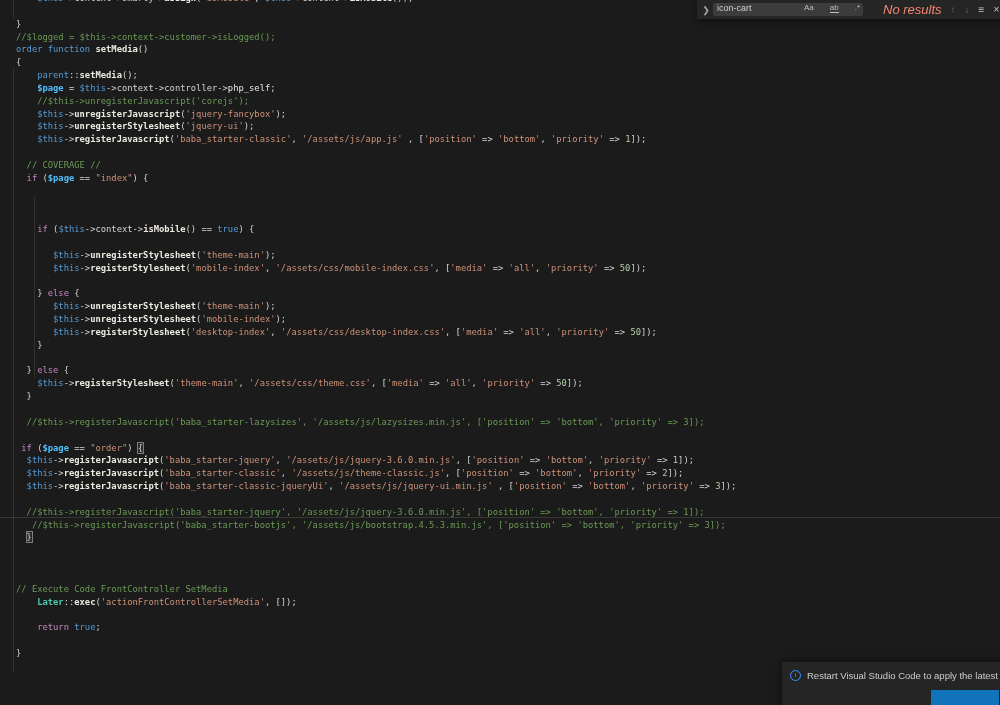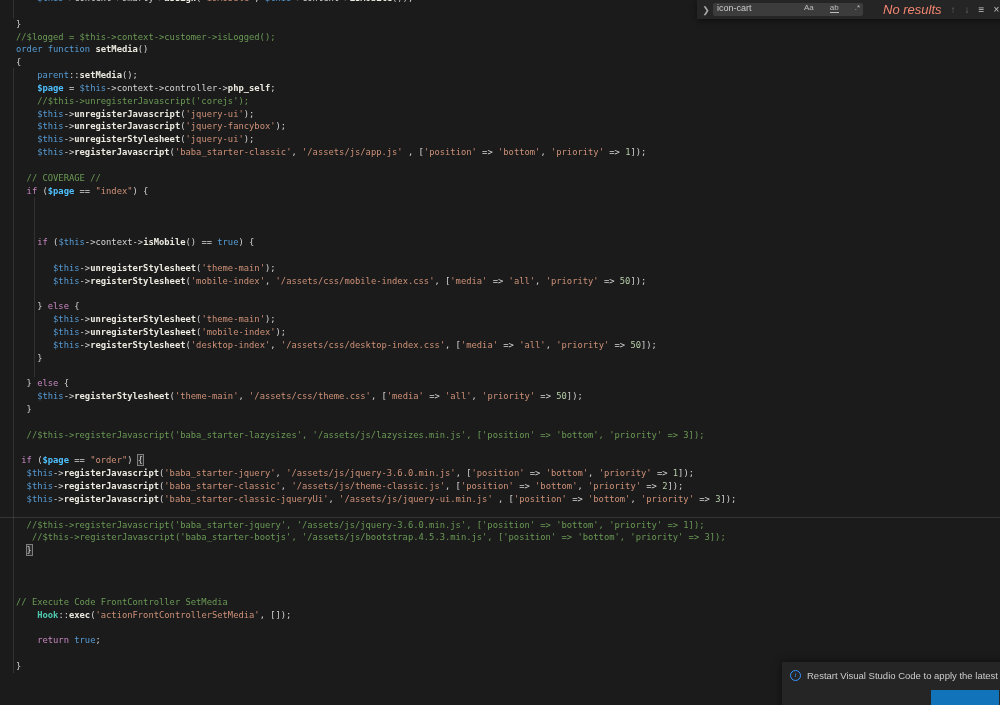--- a/index.html
+++ b/index.html
@@ -13,21 +13,21 @@
     font-family:"DejaVu Sans Mono",monospace;
     font-size:8.8px;line-height:12.85px;color:#d4d4d4;
   }
   .line{height:12.85px;white-space:pre;}
   .tok-pn{color:#d4d4d4;}
   .tok-cm{color:#6a9955;}
   .tok-kw{color:#c586c0;}
   .tok-kb{color:#569cd6;}
   .tok-vr{color:#4fc1ff;font-weight:bold;}
   .tok-fn{color:#eceae0;font-weight:bold;}
-  .tok-pb{color:#eceae0;font-weight:bold;}
+  .tok-pb{color:#eceae0;font-weight:normal;}
   .tok-cl{color:#4ec9b0;font-weight:bold;}
   .tok-st{color:#ce9178;}
   .tok-nm{color:#b5cea8;}
   .tok-bm{color:#d4d4d4;outline:1px solid #7d7d7d;background:rgba(120,120,120,.18);}
   .indent-guide{position:absolute;width:1px;background:rgba(255,255,255,.10);}
   .divider{position:absolute;left:0;width:1000px;height:1px;top:517px;background:rgba(200,200,200,.16);}
   
   .find{
     position:absolute;top:0;left:697px;width:313px;height:19px;
     background:#252526;display:flex;align-items:center;
@@ -81,21 +81,20 @@
 <div class="code" id="code">
     <div class="line"><span class="tok-pn">    </span><span class="tok-kb">$this</span><span class="tok-pn">-&gt;context-&gt;smarty-&gt;</span><span class="tok-fn">assign</span><span class="tok-pn">(</span><span class="tok-st">'isMobile'</span><span class="tok-pn">, </span><span class="tok-kb">$this</span><span class="tok-pn">-&gt;context-&gt;</span><span class="tok-fn">isMobile</span><span class="tok-pn">());</span></div>
     <div class="line"></div>
     <div class="line"><span class="tok-pn">}</span></div>
     <div class="line"><span class="tok-cm">//$logged = $this-&gt;context-&gt;customer-&gt;isLogged();</span></div>
     <div class="line"><span class="tok-kb">order function </span><span class="tok-fn">setMedia</span><span class="tok-pn">()</span></div>
     <div class="line"><span class="tok-pn">{</span></div>
     <div class="line"><span class="tok-pn">    </span><span class="tok-kb">parent</span><span class="tok-pn">::</span><span class="tok-fn">setMedia</span><span class="tok-pn">();</span></div>
     <div class="line"><span class="tok-pn">    </span><span class="tok-vr">$page</span><span class="tok-pn"> = </span><span class="tok-kb">$this</span><span class="tok-pn">-&gt;context-&gt;controller-&gt;</span><span class="tok-pb">php_self</span><span class="tok-pn">;</span></div>
     <div class="line"><span class="tok-pn">    </span><span class="tok-cm">//$this-&gt;unregisterJavascript('corejs');</span></div>
-    <div class="line"><span class="tok-pn">    </span><span class="tok-kb">$this</span><span class="tok-pn">-&gt;</span><span class="tok-fn">unregisterJavascript</span><span class="tok-pn">(</span><span class="tok-st">'jquery-ui'</span><span class="tok-pn">);</span></div>
     <div class="line"><span class="tok-pn">    </span><span class="tok-kb">$this</span><span class="tok-pn">-&gt;</span><span class="tok-fn">unregisterJavascript</span><span class="tok-pn">(</span><span class="tok-st">'jquery-fancybox'</span><span class="tok-pn">);</span></div>
     <div class="line"><span class="tok-pn">    </span><span class="tok-kb">$this</span><span class="tok-pn">-&gt;</span><span class="tok-fn">unregisterStylesheet</span><span class="tok-pn">(</span><span class="tok-st">'jquery-ui'</span><span class="tok-pn">);</span></div>
     <div class="line"><span class="tok-pn">    </span><span class="tok-kb">$this</span><span class="tok-pn">-&gt;</span><span class="tok-fn">registerJavascript</span><span class="tok-pn">(</span><span class="tok-st">'baba_starter-classic'</span><span class="tok-pn">, </span><span class="tok-st">'/assets/js/app.js'</span><span class="tok-pn"> , [</span><span class="tok-st">'position'</span><span class="tok-pn"> =&gt; </span><span class="tok-st">'bottom'</span><span class="tok-pn">, </span><span class="tok-st">'priority'</span><span class="tok-pn"> =&gt; </span><span class="tok-nm">1</span><span class="tok-pn">]);</span></div>
     <div class="line"></div>
     <div class="line"><span class="tok-pn">  </span><span class="tok-cm">// COVERAGE //</span></div>
     <div class="line"><span class="tok-pn">  </span><span class="tok-kw">if</span><span class="tok-pn"> (</span><span class="tok-vr">$page</span><span class="tok-pn"> == </span><span class="tok-st">"index"</span><span class="tok-pn">) {</span></div>
     <div class="line"><span class="tok-pn">     </span></div>
     <div class="line"></div>
     <div class="line"></div>
     <div class="line"><span class="tok-pn">    </span><span class="tok-kw">if</span><span class="tok-pn"> (</span><span class="tok-kb">$this</span><span class="tok-pn">-&gt;context-&gt;</span><span class="tok-fn">isMobile</span><span class="tok-pn">() == </span><span class="tok-kb">true</span><span class="tok-pn">) {</span></div>
@@ -120,21 +119,21 @@
     <div class="line"><span class="tok-pn">  </span><span class="tok-kb">$this</span><span class="tok-pn">-&gt;</span><span class="tok-fn">registerJavascript</span><span class="tok-pn">(</span><span class="tok-st">'baba_starter-classic'</span><span class="tok-pn">, </span><span class="tok-st">'/assets/js/theme-classic.js'</span><span class="tok-pn">, [</span><span class="tok-st">'position'</span><span class="tok-pn"> =&gt; </span><span class="tok-st">'bottom'</span><span class="tok-pn">, </span><span class="tok-st">'priority'</span><span class="tok-pn"> =&gt; </span><span class="tok-nm">2</span><span class="tok-pn">]);</span></div>
     <div class="line"><span class="tok-pn">  </span><span class="tok-kb">$this</span><span class="tok-pn">-&gt;</span><span class="tok-fn">registerJavascript</span><span class="tok-pn">(</span><span class="tok-st">'baba_starter-classic-jqueryUi'</span><span class="tok-pn">, </span><span class="tok-st">'/assets/js/jquery-ui.min.js'</span><span class="tok-pn"> , [</span><span class="tok-st">'position'</span><span class="tok-pn"> =&gt; </span><span class="tok-st">'bottom'</span><span class="tok-pn">, </span><span class="tok-st">'priority'</span><span class="tok-pn"> =&gt; </span><span class="tok-nm">3</span><span class="tok-pn">]);</span></div>
     <div class="line"></div>
     <div class="line"><span class="tok-pn">  </span><span class="tok-cm">//$this-&gt;registerJavascript('baba_starter-jquery', '/assets/js/jquery-3.6.0.min.js', ['position' =&gt; 'bottom', 'priority' =&gt; 1]);</span></div>
     <div class="line"><span class="tok-pn">   </span><span class="tok-cm">//$this-&gt;registerJavascript('baba_starter-bootjs', '/assets/js/bootstrap.4.5.3.min.js', ['position' =&gt; 'bottom', 'priority' =&gt; 3]);</span></div>
     <div class="line"><span class="tok-pn">  </span><span class="tok-bm">}</span></div>
     <div class="line"></div>
     <div class="line"></div>
     <div class="line"></div>
     <div class="line"><span class="tok-cm">// Execute Code FrontController SetMedia</span></div>
-    <div class="line"><span class="tok-pn">    </span><span class="tok-cl">Hook</span><span class="tok-pn">::</span><span class="tok-fn">exec</span><span class="tok-pn">(</span><span class="tok-st">'actionFrontControllerSetMedia'</span><span class="tok-pn">, []);</span></div>
+    <div class="line"><span class="tok-pn">    </span><span class="tok-cl">Later</span><span class="tok-pn">::</span><span class="tok-fn">exec</span><span class="tok-pn">(</span><span class="tok-st">'actionFrontControllerSetMedia'</span><span class="tok-pn">, []);</span></div>
     <div class="line"></div>
     <div class="line"><span class="tok-pn">    </span><span class="tok-kw">return</span><span class="tok-pn"> </span><span class="tok-kb">true</span><span class="tok-pn">;</span></div>
     <div class="line"></div>
     <div class="line"><span class="tok-pn">}</span></div>
   </div>
 
 <div class="find">
   <span class="chev">❯</span>
   <span class="inputbox">
     <input readonly="" value="icon-cart" style="">

